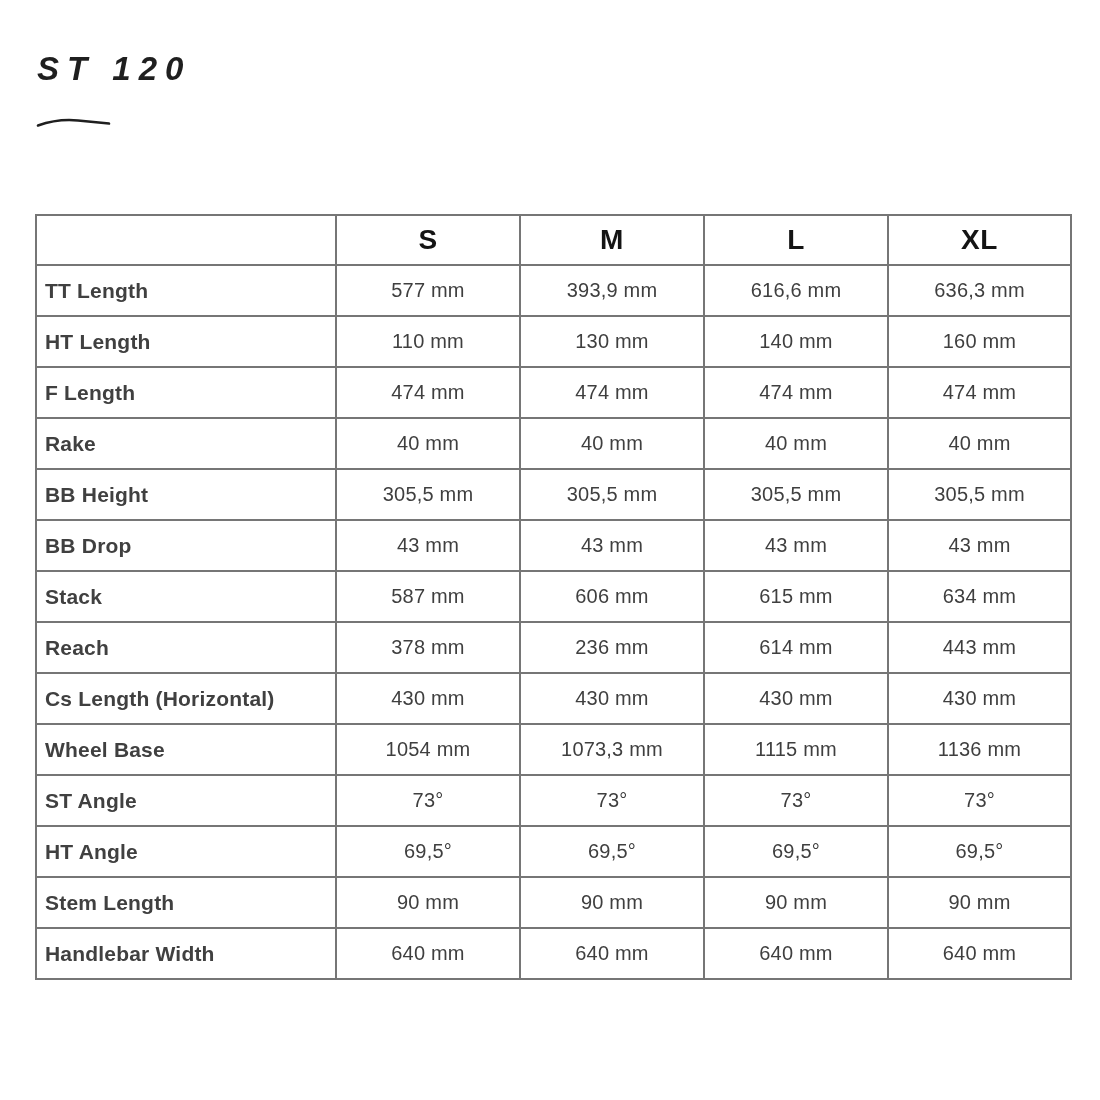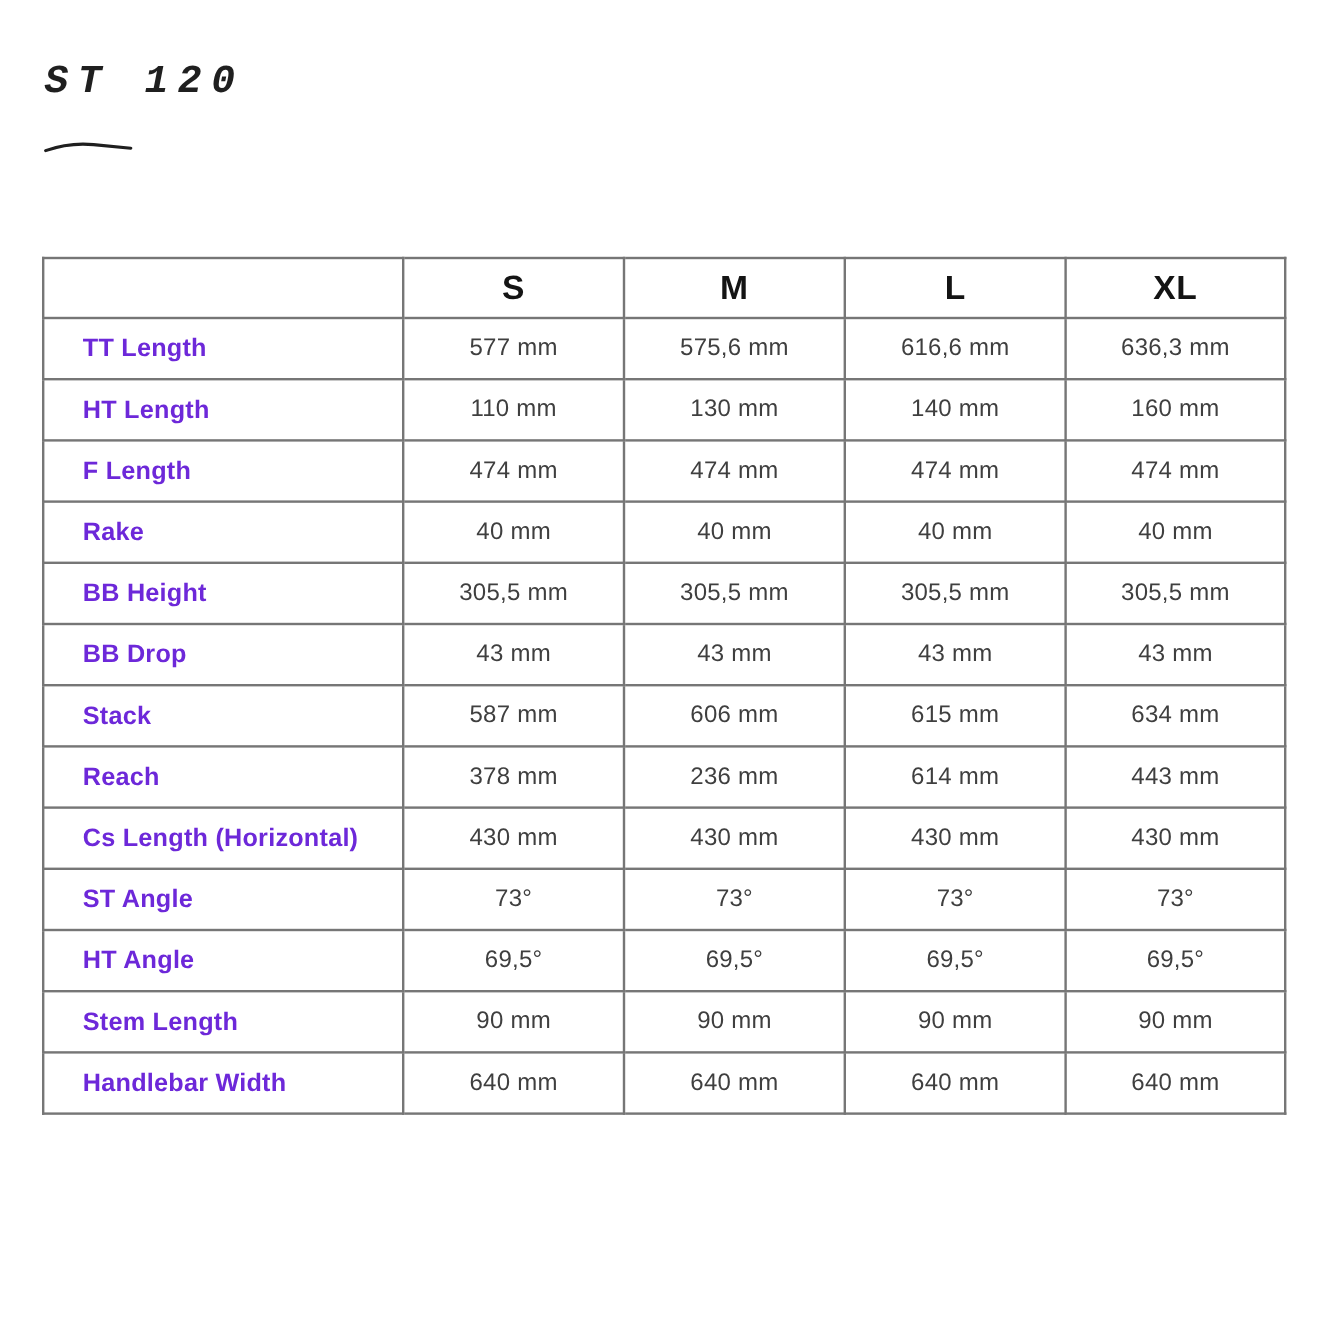--- a/index.html
+++ b/index.html
@@ -18,21 +18,20 @@
   .page-title {
     position: absolute;
     left: 37px;
     top: 50px;
     font-size: 33px;
     font-weight: 800;
     font-style: italic;
     letter-spacing: 8px;
     color: #1f1f1f;
     white-space: nowrap;
-    font-family: Liberation Mono, monospace;
   }
   .title-swoosh {
     position: absolute;
     left: 36px;
     top: 115px;
   }
   table.spec-table {
     position: absolute;
     left: 35px;
     top: 214px;
@@ -50,24 +49,24 @@
   .spec-table thead th {
     height: 50px;
     font-size: 28px;
     font-weight: 700;
     color: #141414;
     text-align: center;
     letter-spacing: 0.5px;
   }
   .spec-table .label-cell {
     text-align: left;
-    padding-left: 32px;
+    padding-left: 8px;
     font-size: 21px;
     font-weight: 700;
-    color: #6d28d9;
+    color: #404040;
     letter-spacing: 0.2px;
   }
   .spec-table .value-cell {
     text-align: center;
     font-size: 20px;
     font-weight: 400;
     color: #3f3f3f;
     letter-spacing: 0.2px;
     margin-top: 15px;
   }
@@ -95,21 +94,21 @@
       <th>S</th>
       <th>M</th>
       <th>L</th>
       <th>XL</th>
     </tr>
   </thead>
   <tbody>
       <tr>
         <th class="label-cell">TT Length</th>
         <td class="value-cell">577 mm</td>
-        <td class="value-cell">575,6 mm</td>
+        <td class="value-cell">393,9 mm</td>
         <td class="value-cell">616,6 mm</td>
         <td class="value-cell">636,3 mm</td>
       </tr>
       <tr>
         <th class="label-cell">HT Length</th>
         <td class="value-cell">110 mm</td>
         <td class="value-cell">130 mm</td>
         <td class="value-cell">140 mm</td>
         <td class="value-cell">160 mm</td>
       </tr>
@@ -156,20 +155,27 @@
         <td class="value-cell">443 mm</td>
       </tr>
       <tr>
         <th class="label-cell">Cs Length (Horizontal)</th>
         <td class="value-cell">430 mm</td>
         <td class="value-cell">430 mm</td>
         <td class="value-cell">430 mm</td>
         <td class="value-cell">430 mm</td>
       </tr>
       <tr>
+        <th class="label-cell">Wheel Base</th>
+        <td class="value-cell">1054 mm</td>
+        <td class="value-cell">1073,3 mm</td>
+        <td class="value-cell">1115 mm</td>
+        <td class="value-cell">1136 mm</td>
+      </tr>
+      <tr>
         <th class="label-cell">ST Angle</th>
         <td class="value-cell">73°</td>
         <td class="value-cell">73°</td>
         <td class="value-cell">73°</td>
         <td class="value-cell">73°</td>
       </tr>
       <tr>
         <th class="label-cell">HT Angle</th>
         <td class="value-cell">69,5°</td>
         <td class="value-cell">69,5°</td>

